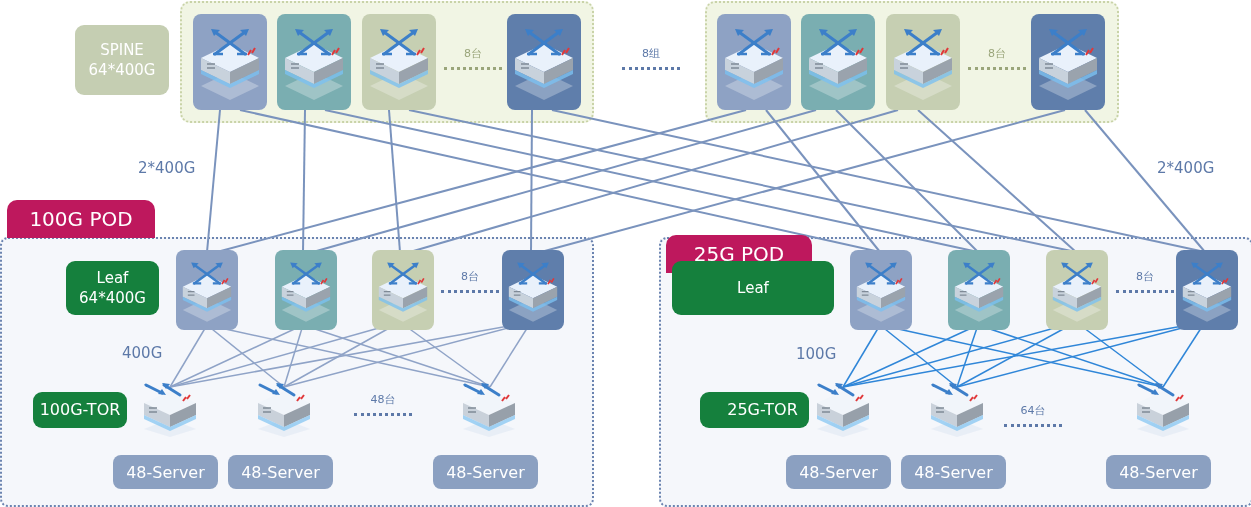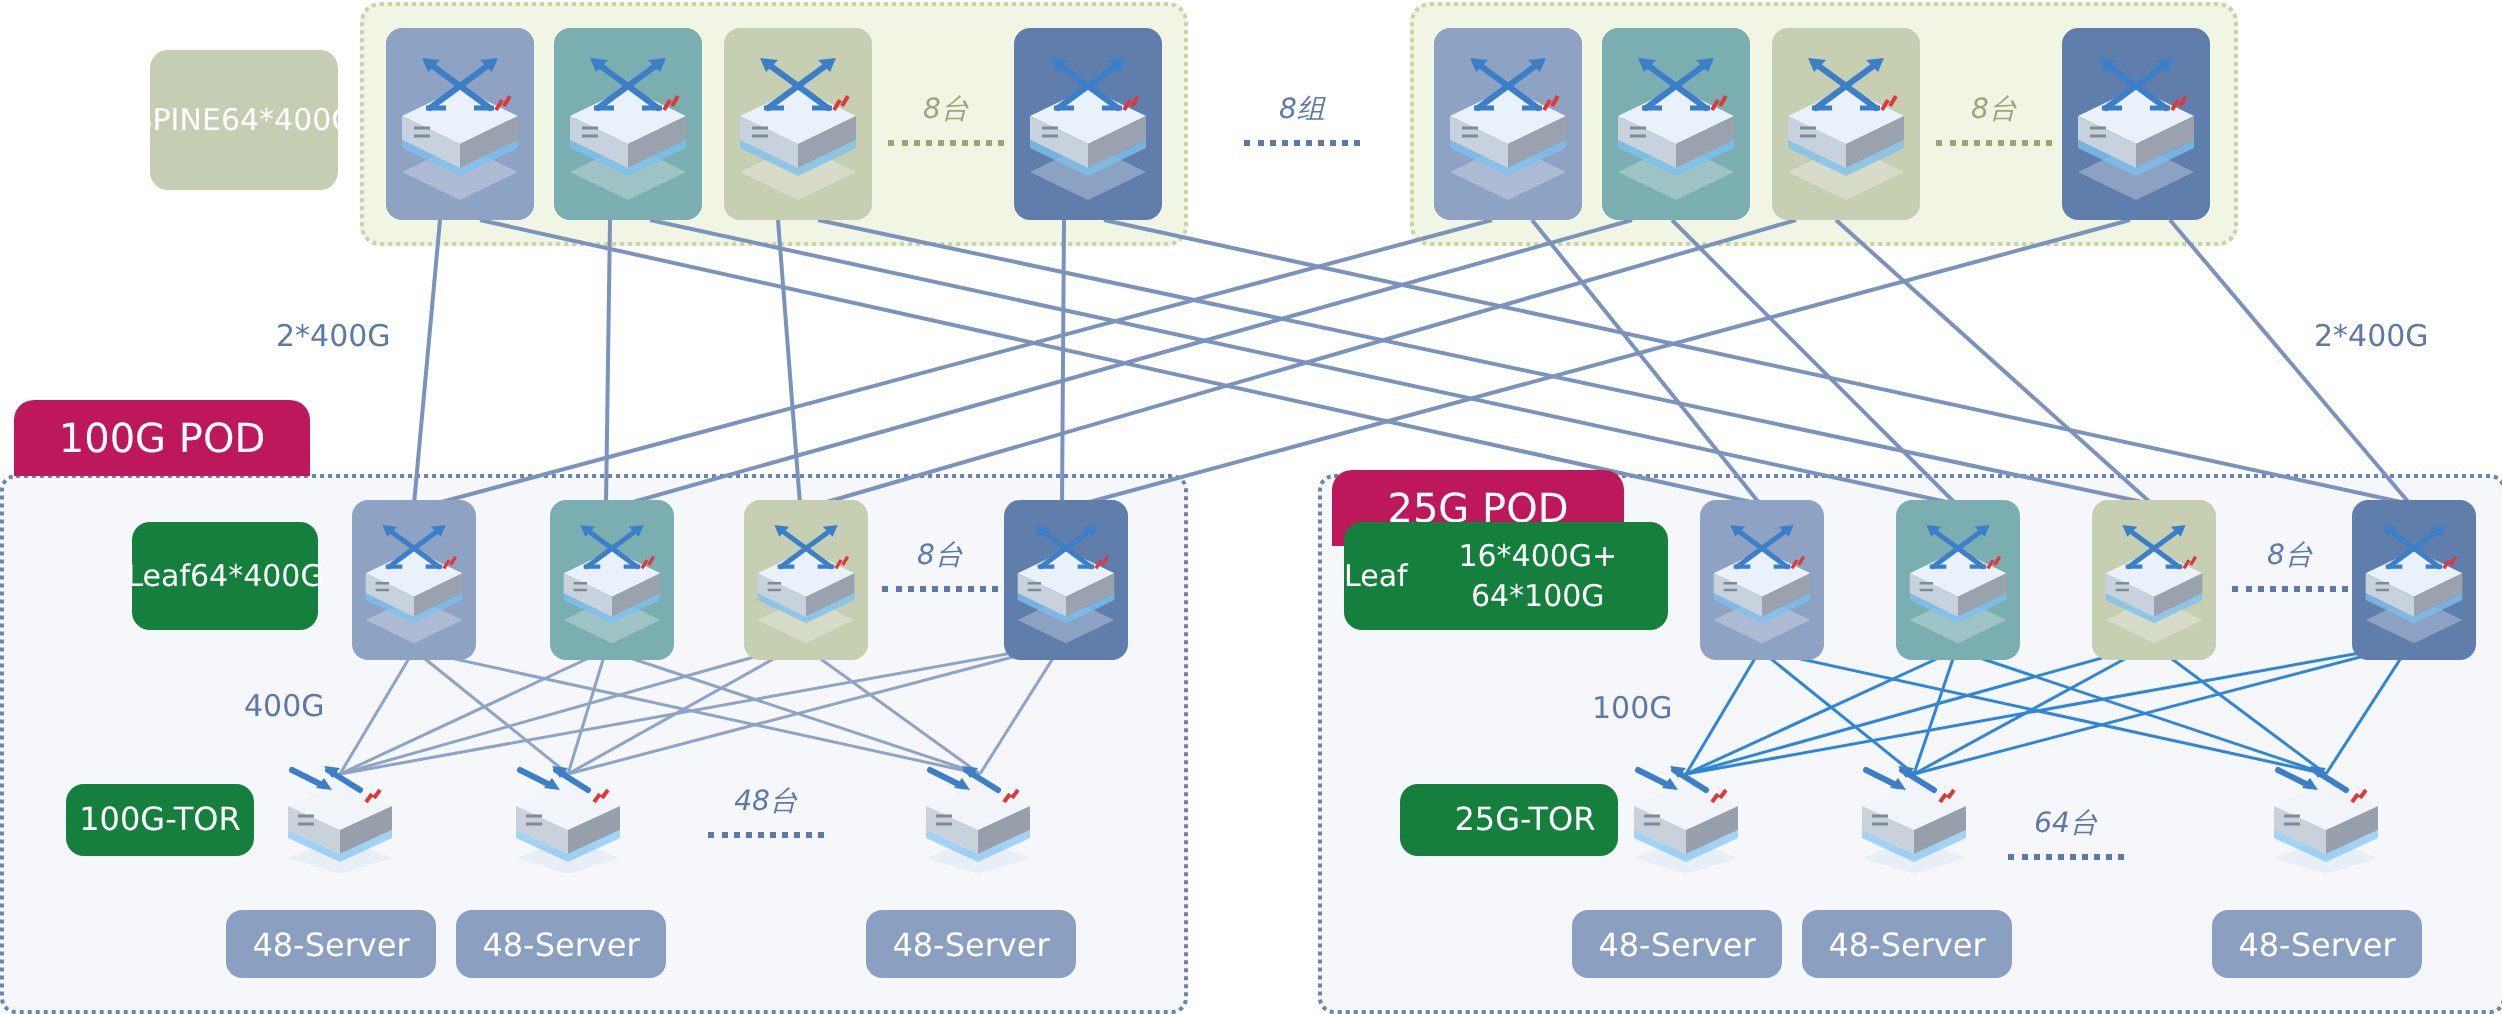--- a/index.html
+++ b/index.html
@@ -4,30 +4,30 @@
 <style>
   html, body { margin: 0; padding: 0; }
   body { width: 1251px; height: 507px; position: relative; overflow: hidden; background: #ffffff;
          font-family: "DejaVu Sans", "Liberation Sans", sans-serif; }
   #links { position: absolute; left: 0; top: 0; width: 1251px; height: 507px; z-index: 2; pointer-events: none; }
   .spine-group { position: absolute; border: 2px dotted #c9d3a8; background: #f1f5e4; border-radius: 10px; z-index: 1; }
   .pod { position: absolute; border: 2px dotted #6b84b0; background: #f5f7fb; border-radius: 8px; z-index: 1; }
   .pod-tab { position: absolute; background: #be185d; color: #fff; font-size: 20px; border-radius: 10px 10px 0 0;
              display: flex; align-items: center; justify-content: center; z-index: 3; }
   .label-box { position: absolute; color: #fff; font-size: 15px; line-height: 20px; border-radius: 9px; text-align: center;
-               display: flex; flex-direction: row; align-items: center; justify-content: center; z-index: 3; }
+               display: flex; flex-direction: column; align-items: center; justify-content: center; z-index: 3; }
   .label-box.spine { background: #c5ceb2; }
   .label-box.blue { background: #15803d; }
   .server { position: absolute; height: 34px; width: 105px; background: #8ba0c1; color: #fff; font-size: 16px; border-radius: 8px;
             display: flex; align-items: center; justify-content: center; z-index: 3; }
   .dev { position: absolute; border-radius: 8px; z-index: 4; }
   .dev svg { width: 100%; height: 100%; display: block; }
   .c1 { background: #8ea2c4; } .c2 { background: #7aaeb1; } .c3 { background: #c6cfb2; } .c4 { background: #5f7eab; }
   .tor { position: absolute; width: 60px; height: 62px; z-index: 4; }
-  .count { position: absolute; font-size: 14px; z-index: 3; text-align: center; font-style: italic; }
+  .count { position: absolute; font-size: 11px; z-index: 3; text-align: center; }
   .count .dots { display: block; border-top: 3px dotted currentColor; width: 58px; margin: 6px auto 0; }
   .count.olive { color: #9aa57a; }
   .count.blue { color: #5d79a8; }
   .bw { position: absolute; color: #5d79a8; font-size: 15px; z-index: 3; }
 </style>
 </head>
 <body>
 
 <svg id="links">
     <line x1="220" y1="110" x2="207" y2="252" stroke="#7a93bd" stroke-width="2"></line>
@@ -403,21 +403,20 @@
 
 <div class="server" style="left:113px;top:455px;">48-Server</div>
 <div class="server" style="left:228px;top:455px;">48-Server</div>
 <div class="server" style="left:433px;top:455px;">48-Server</div>
 
 <div class="pod-tab" style="left:666px;top:200px;width:146px;height:38px;margin-top:35px;">25G POD</div>
 <div class="pod" style="left:659px;top:237px;width:590px;height:266px;"></div>
 
 <div class="label-box blue" style="left:672px;top:261px;width:162px;height:54px;">
   <span>Leaf</span>
-  <span>16*400G+ 64*100G</span>
 </div>
 
 <div class="dev c1" style="left:850px;top:250px;width:62px;height:80px;">
     <svg viewBox="0 0 74 96">
  <polygon points="37,58 66,72 37,86 8,72" fill="#ffffff" opacity="0.28"></polygon>
  <polygon points="37,30 66,44 37,58 8,44" fill="#e9f1fb"></polygon>
  <polygon points="8,44 37,58 37,70 8,56" fill="#c8d2dc"></polygon>
  <polygon points="37,58 66,44 66,56 37,70" fill="#9aa3ad"></polygon>
  <polygon points="8,56 37,70 66,56 66,60 37,74 8,60" fill="#7cc0f0" opacity="0.8"></polygon>
  <path d="M14,50 h8 M14,54 h8" stroke="#7f8a96" stroke-width="1.5"></path>

